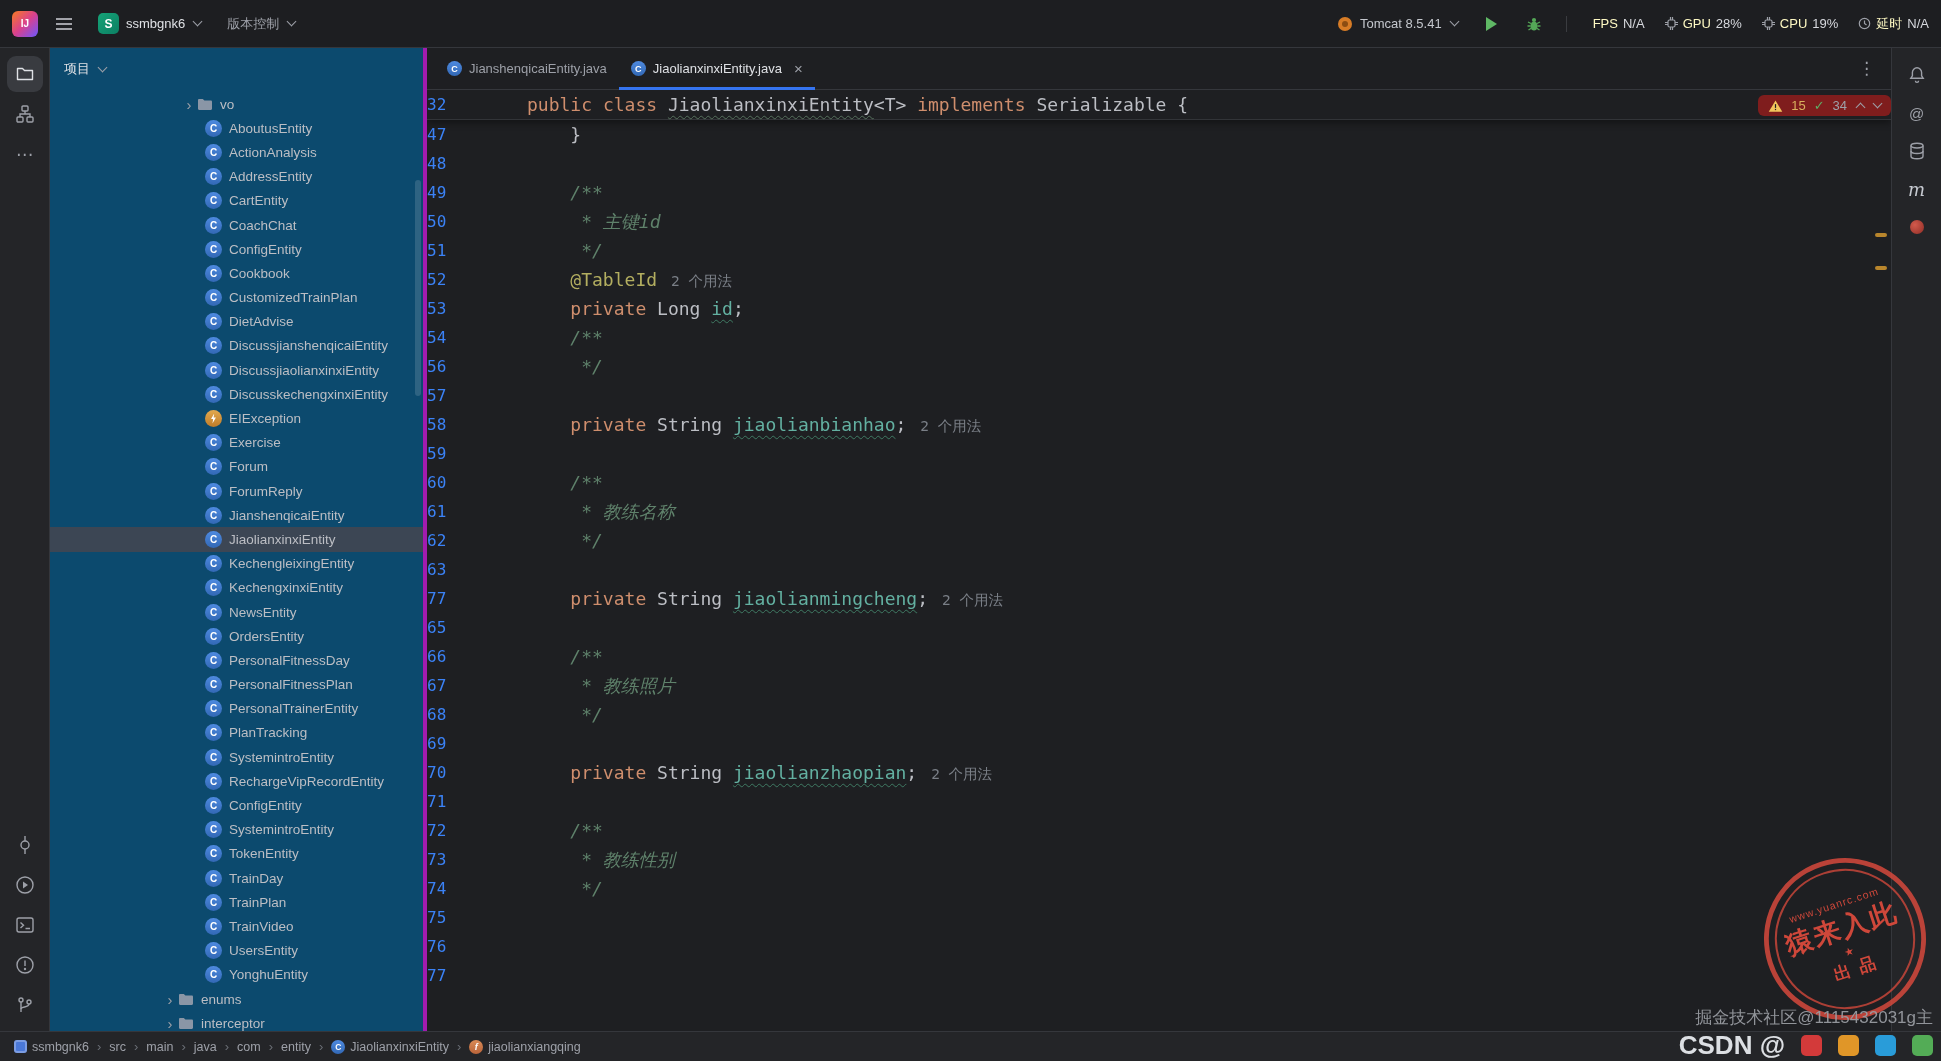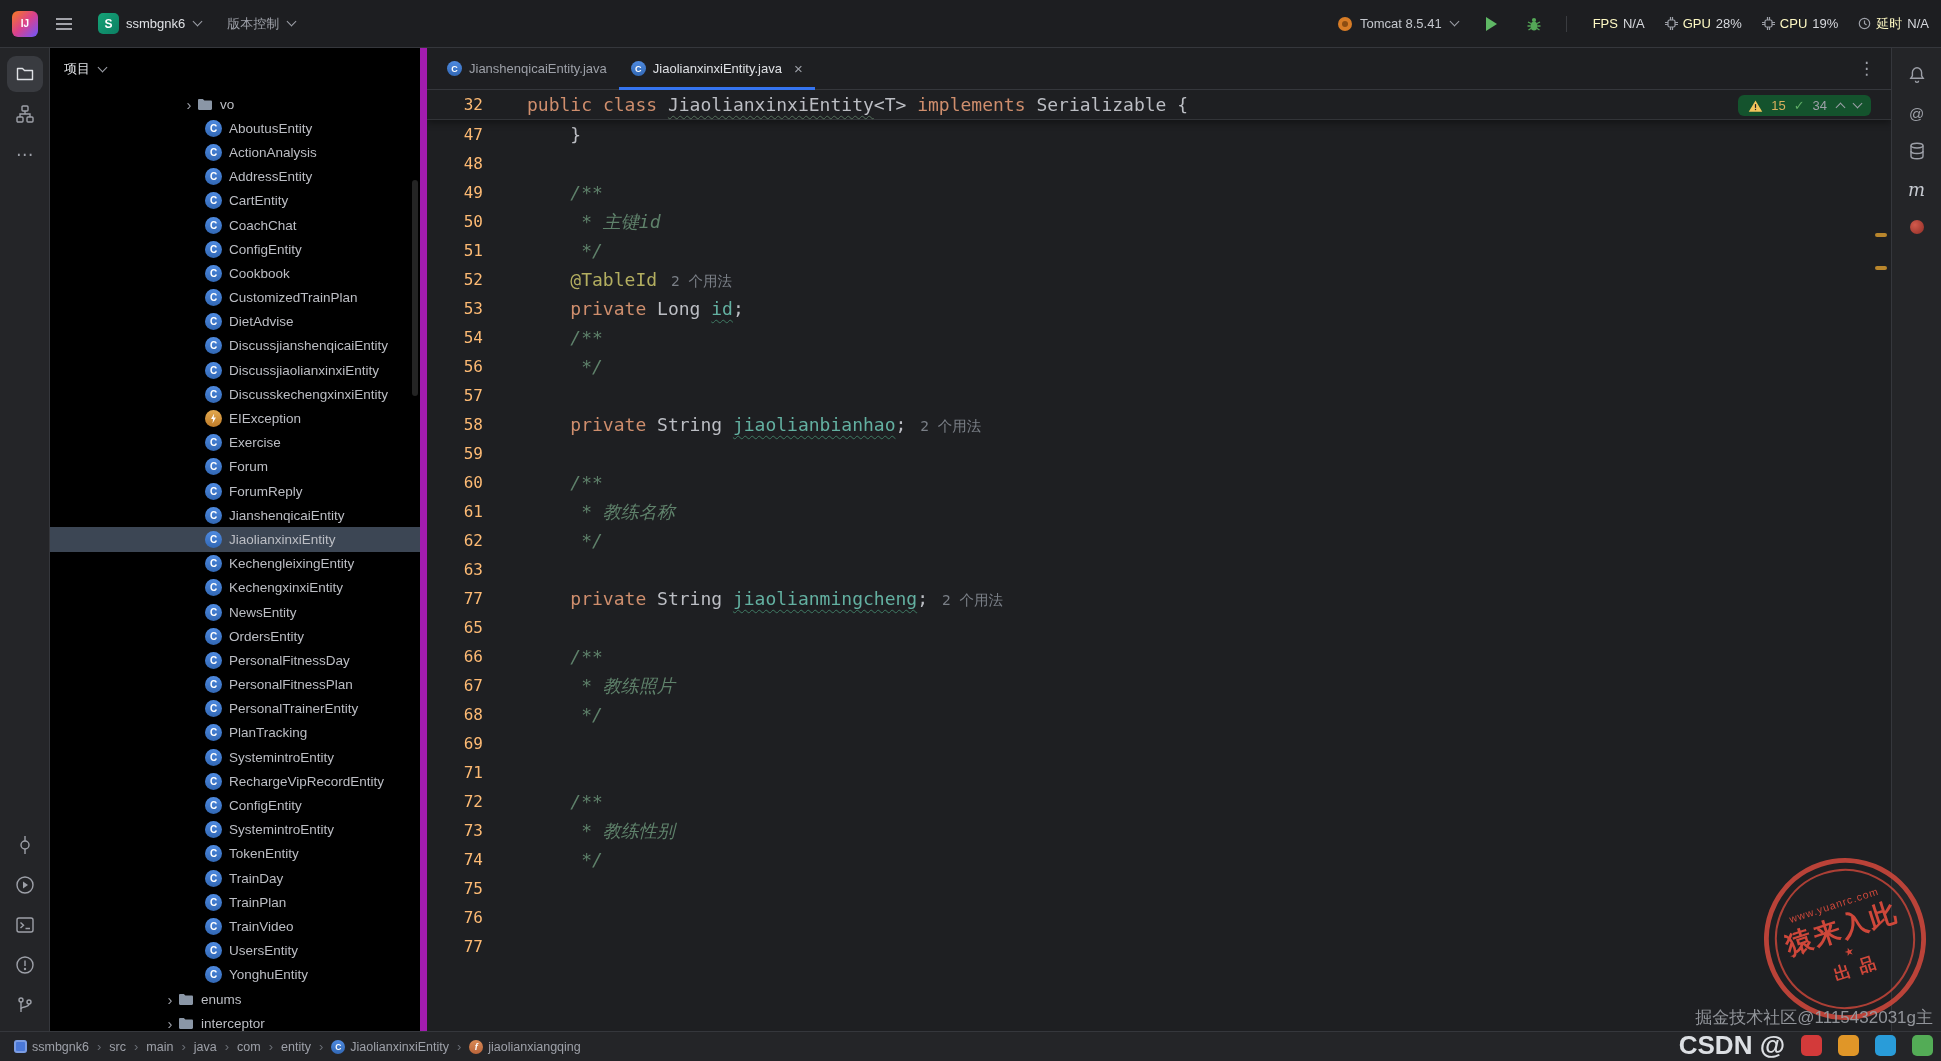--- a/index.html
+++ b/index.html
@@ -41,21 +41,21 @@
   
   .main{position:absolute;left:0;top:48px;right:0;bottom:30px;display:flex;}
   .activity-bar{
     width:50px;background:#242528;border-right:1px solid #35373c;
     display:flex;flex-direction:column;align-items:center;box-sizing:border-box;padding:6px 0;
   }
   .ab-btn{width:36px;height:36px;border-radius:9px;display:flex;align-items:center;justify-content:center;color:#9da0a8;cursor:pointer;margin:2px 0;font-size:17px;}
   .ab-btn.active{background:#393b40;color:#dfe1e5;}
   .ab-bottom{margin-top:auto;display:flex;flex-direction:column;align-items:center;}
   
-  .project-panel{width:377px;background:#000000;border-right:7px solid #a21caf;position:relative;box-sizing:border-box;overflow:hidden;}
+  .project-panel{width:377px;background:#0c4a6e;border-right:4px solid #a21caf;position:relative;box-sizing:border-box;overflow:hidden;}
   .pp-header{height:42px;display:flex;align-items:center;gap:7px;padding-left:14px;}
   .pp-title{color:#dfe1e5;font-size:13px;cursor:pointer;}
   .tree{position:absolute;top:44px;left:0;right:0;bottom:0;overflow:hidden;font-size:13.5px;}
   .tree-row{display:flex;align-items:center;height:24.2px;cursor:pointer;white-space:nowrap;}
   .tree-row.selected{background:#3c4654;}
   .t-pad{display:inline-block;flex:none;}
   .t-chev{width:16px;flex:none;color:#9da0a8;font-size:15px;text-align:center;line-height:1;}
   .t-ico{flex:none;}
   .cls-ico{
     width:17px;height:17px;border-radius:50%;
@@ -72,34 +72,34 @@
   .editor-col{flex:1;display:flex;flex-direction:column;min-width:0;background:#1e1f22;}
   .tabbar{height:42px;flex:none;display:flex;align-items:stretch;border-bottom:1px solid #35373c;padding-left:8px;box-sizing:border-box;font-size:13px;}
   .tab{display:flex;align-items:center;gap:7px;padding:0 12px;color:#9da0a8;position:relative;cursor:pointer;}
   .tab.active{color:#dfe1e5;}
   .tab.active::after{content:"";position:absolute;left:0;right:0;bottom:-1px;height:3px;background:#3574f0;}
   .cls-ico.sm{width:15px;height:15px;font-size:9px;}
   .tab-close{margin-left:5px;font-size:15px;color:#9da0a8;cursor:pointer;}
   .tab-kebab{margin-left:auto;align-self:center;padding:0 16px;color:#9da0a8;font-size:17px;cursor:pointer;}
   .code{position:relative;flex:1;overflow:hidden;font-family:"DejaVu Sans Mono","Liberation Mono",monospace;}
   .code-line{display:flex;height:29px;line-height:29px;}
-  .ln{width:100px;padding-right:44px;box-sizing:border-box;text-align:right;color:#fdba74;font-size:16px;flex:none;}
+  .ln{width:100px;padding-right:44px;box-sizing:border-box;color:#3b82f6;font-size:16px;flex:none;}
   .lc{white-space:pre;font-size:18px;}
   .sticky{position:relative;z-index:5;background:#1e1f22;border-bottom:1px solid #323438;box-shadow:0 3px 7px rgba(0,0,0,.38);}
   .tk-kw{color:#cf8e6d;}
   .tk-pl{color:#bcbec4;}
   .tk-doc{color:#5f826b;font-style:italic;}
   .tk-ann{color:#b3ae60;}
   .tk-fld{color:#63b0a1;text-decoration:underline wavy #3f7a63 1px;text-underline-offset:4px;}
   .tk-cls{color:#bcbec4;text-decoration:underline wavy #55705c 1px;text-underline-offset:4px;}
   .tk-inlay{color:#7a7f87;font-size:14.5px;margin-left:14px;font-style:normal;}
   .inspections{
-    position:absolute;top:5px;right:20px;z-index:8;
+    position:absolute;top:5px;right:0;z-index:8;
     display:flex;align-items:center;gap:8px;
-    background:#14532d;border-radius:6px;padding:3px 10px;
+    background:#7f1d1d;border-radius:6px;padding:3px 10px;
     font-family:"Liberation Sans",sans-serif;font-size:13px;color:#9da0a8;cursor:pointer;
   }
   .insp-warn{color:#d8b05e;}
   .chk{color:#5fad65;font-size:13px;}
   .stripe-mark{position:absolute;right:4px;width:12px;height:4px;border-radius:2px;background:#b8852c;z-index:7;}
   .m1{top:143px;} .m2{top:176px;}
   
   .right-bar{width:50px;background:#242528;border-left:1px solid #35373c;display:flex;flex-direction:column;align-items:center;padding-top:8px;box-sizing:border-box;}
   .rb-btn{width:36px;height:36px;border-radius:9px;display:flex;align-items:center;justify-content:center;color:#9da0a8;cursor:pointer;margin:1px 0;font-size:15px;}
   .maven-m{font-family:"DejaVu Serif","Liberation Serif",serif;font-style:italic;font-size:18px;color:#c7cbd2;}
@@ -598,20 +598,24 @@
             <span class="ln">67</span>
             <span class="lc"><span class="tk-doc">     * 教练照片</span></span>
           </div>
           <div class="code-line">
             <span class="ln">68</span>
             <span class="lc"><span class="tk-doc">     */</span></span>
           </div>
           <div class="code-line">
             <span class="ln">69</span>
             <span class="lc"></span>
+          </div>
+          <div class="code-line">
+            <span class="ln">70</span>
+            <span class="lc"><span class="tk-pl">    </span><span class="tk-kw">private</span><span class="tk-pl"> String </span><span class="tk-fld">jiaolianzhaopian</span><span class="tk-pl">;</span><span class="tk-inlay">2 个用法</span></span>
           </div>
           <div class="code-line">
             <span class="ln">71</span>
             <span class="lc"></span>
           </div>
           <div class="code-line">
             <span class="ln">72</span>
             <span class="lc"><span class="tk-doc">    /**</span></span>
           </div>
           <div class="code-line">

